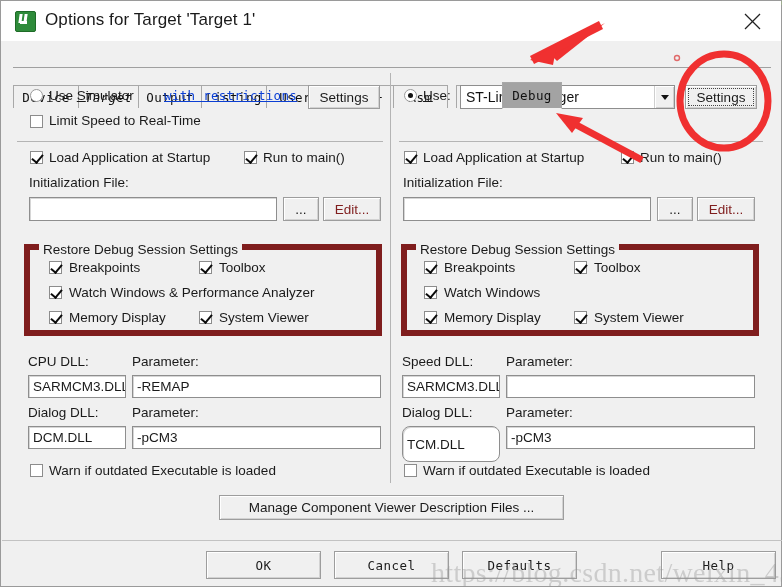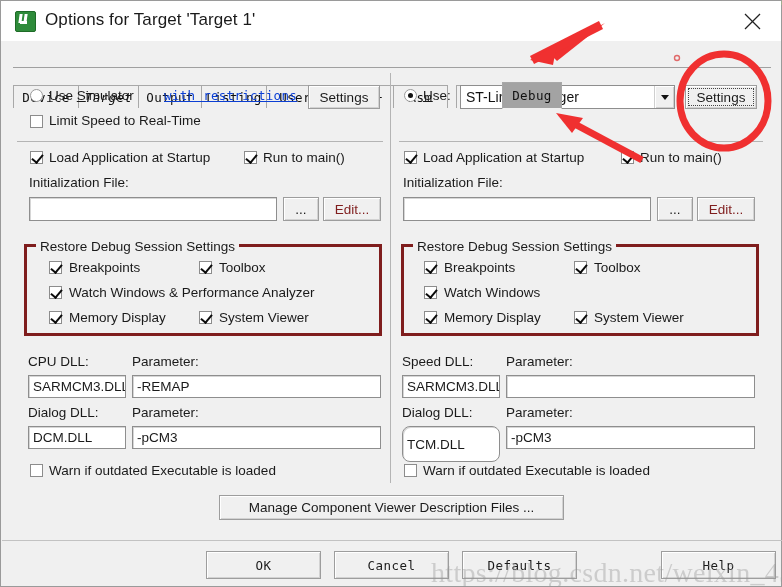--- a/index.html
+++ b/index.html
@@ -58,21 +58,21 @@
          box-shadow:inset 1px 1px 0 #d6d6d6;
          font-size:13.5px;color:#1a1a1a;display:flex;align-items:center;padding-left:4px;white-space:nowrap;overflow:hidden;cursor:text;}
 
   .combo{position:absolute;box-sizing:border-box;background:#ffffff;border:1px solid #8e8e8e;display:flex;align-items:center;cursor:pointer;}
   .combo .val{padding-left:5px;font-size:14px;color:#111;white-space:nowrap;flex:1;}
   .combo .arrow{width:20px;height:100%;box-sizing:border-box;background:#f0f0f0;border-left:1px solid #cfcfcf;
                 box-shadow:inset 1px 1px 0 #ffffff, inset -1px -1px 0 #cfcfcf;
                 display:flex;align-items:center;justify-content:center;}
   .combo .arrow i{display:block;width:0;height:0;border-left:4px solid transparent;border-right:4px solid transparent;border-top:5px solid #111;}
 
-  .group{position:absolute;box-sizing:border-box;border:3px solid #7f1d1d;padding-left:32px;}
+  .group{position:absolute;box-sizing:border-box;border:6px solid #7f1d1d;padding-left:32px;}
   .group > .gtitle{position:absolute;top:-8px;left:9px;background:#f0f0f0;padding:0 4px;font-size:13.5px;color:#1a1a1a;white-space:nowrap;}
 
   
   .anno{position:absolute;pointer-events:none;}
   .watermark{position:absolute;left:430px;top:556px;font-size:28px;color:rgba(150,150,150,.40);white-space:nowrap;font-family:Liberation Serif, serif;letter-spacing:.3px;}
   .strip-top{position:absolute;left:0;top:0;width:782px;height:4px;background:linear-gradient(90deg,#7f9ac0 0%, #c9b9a2 12%, #8fa87f 24%, #b5a08c 36%, #9aa9c4 48%, #c0b39c 60%, #8fa2b8 72%, #bfae99 84%, #9fb08d 100%);opacity:.85;}
 </style>
 </head>
 <body>
 

